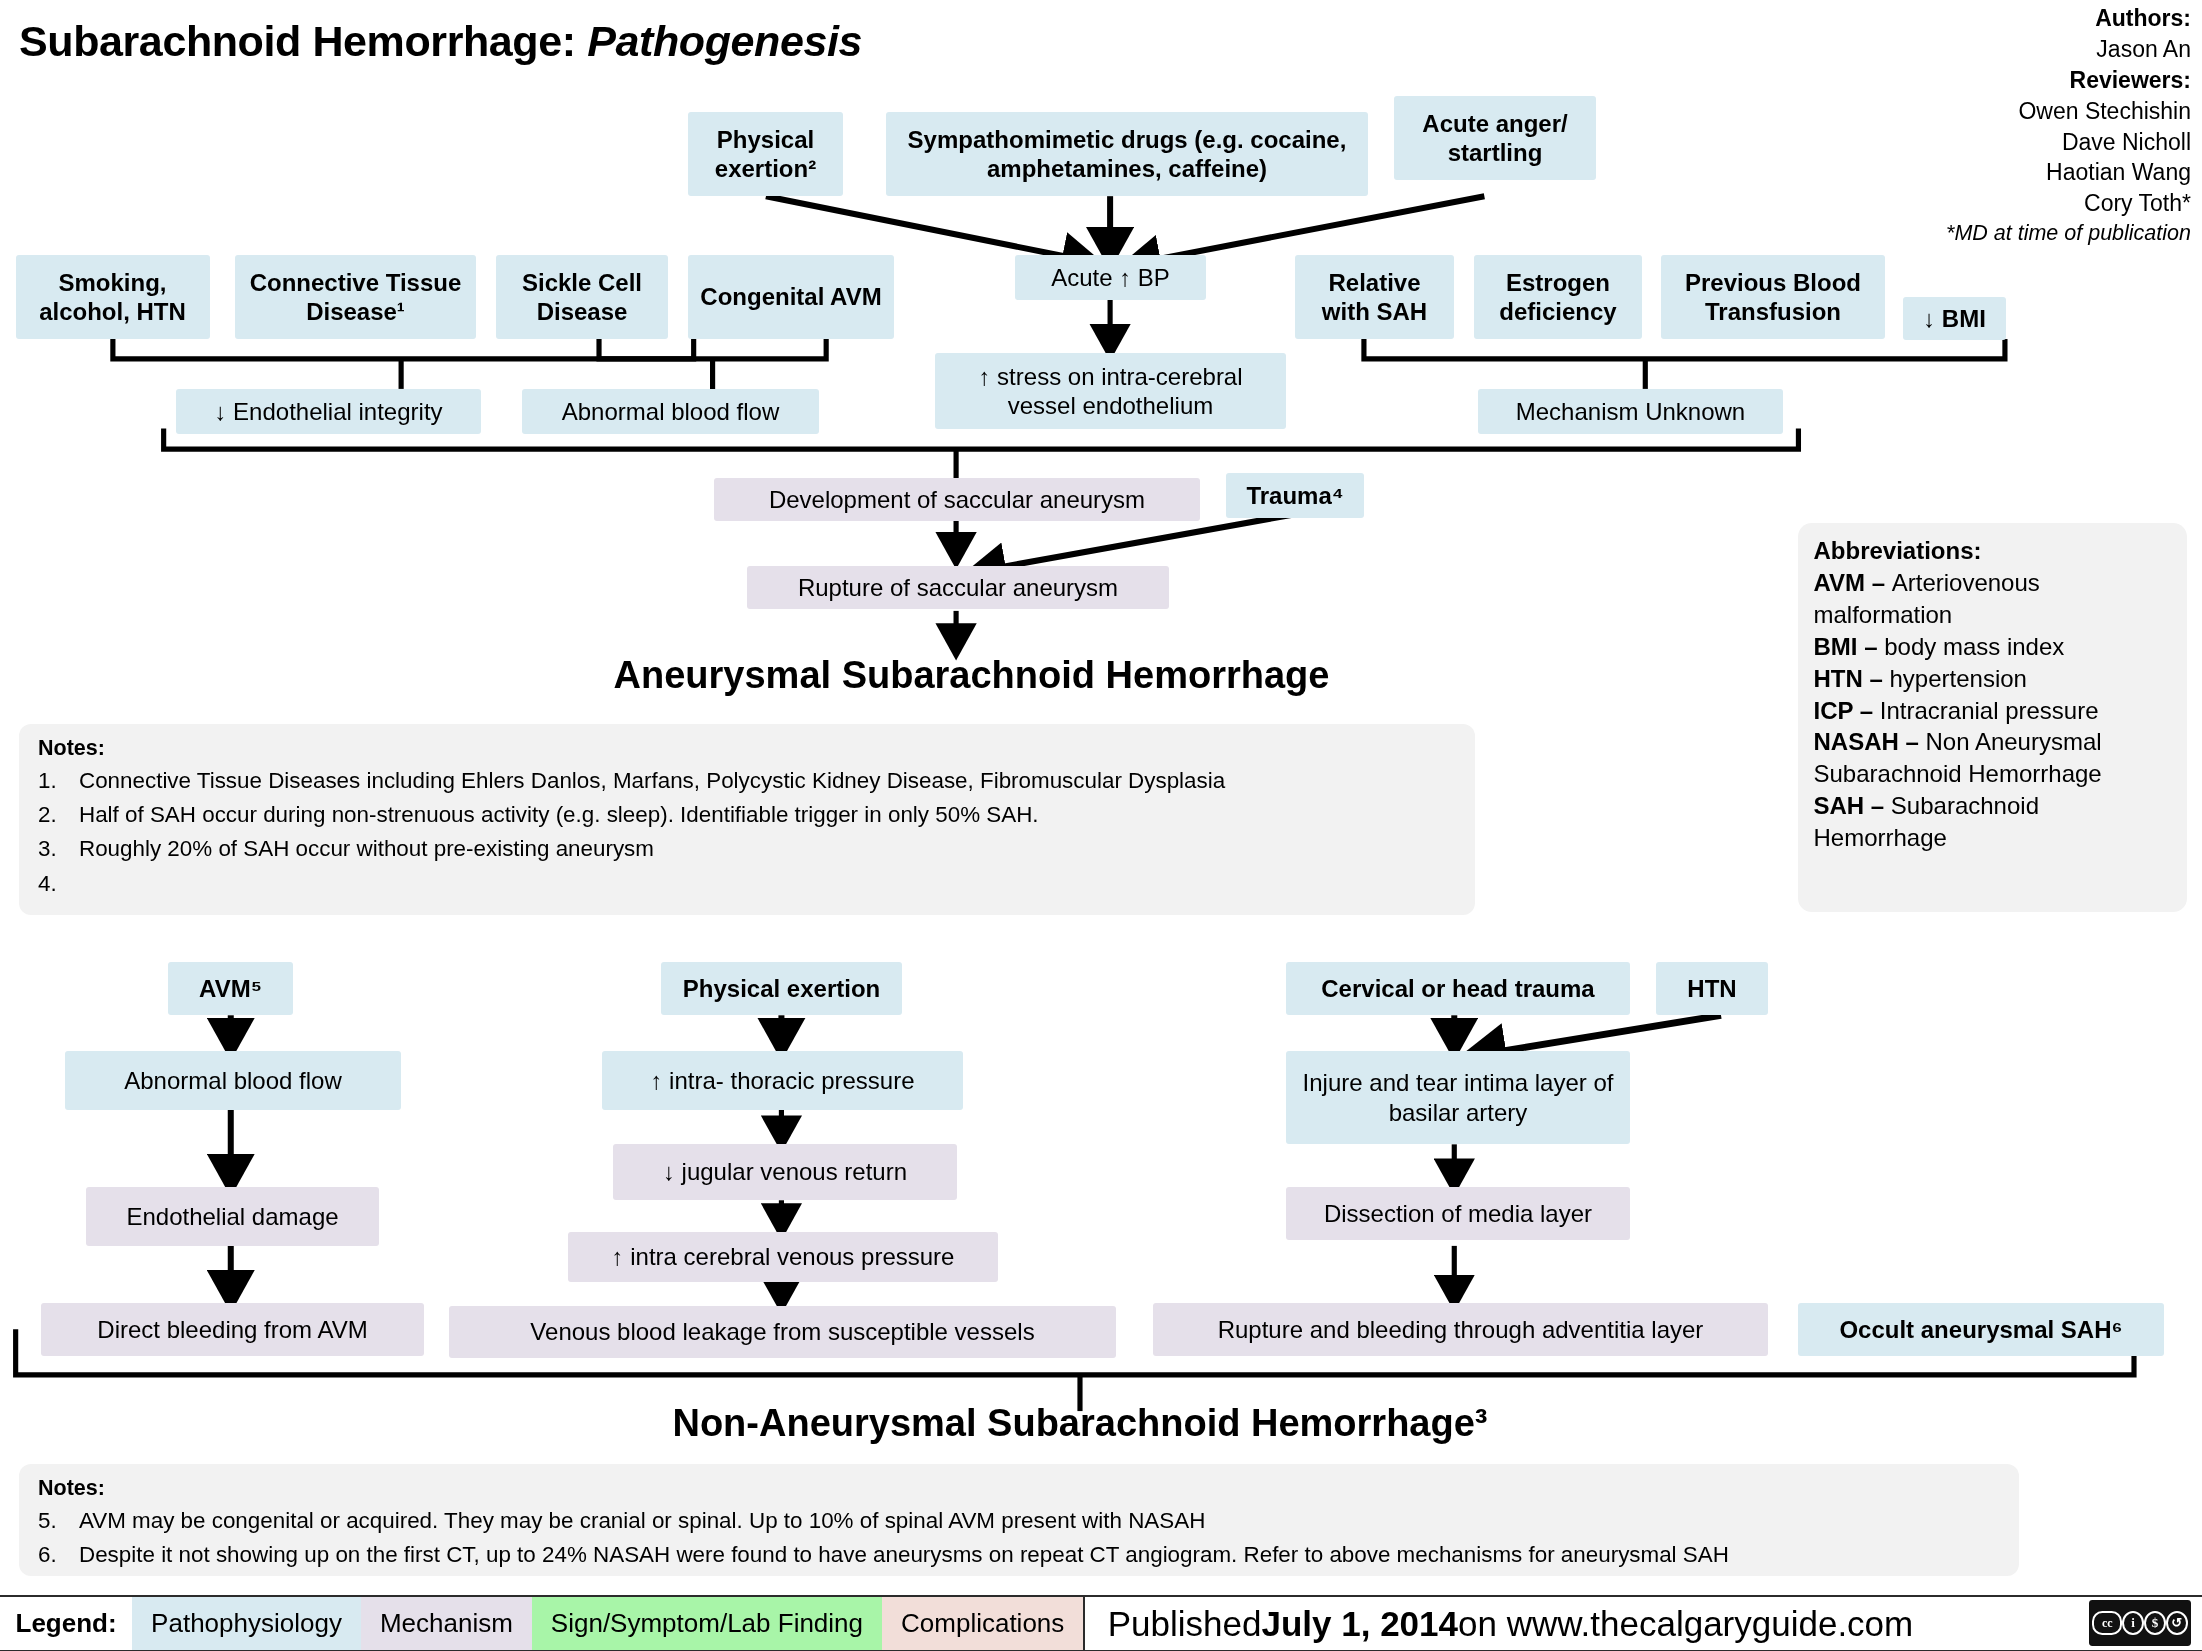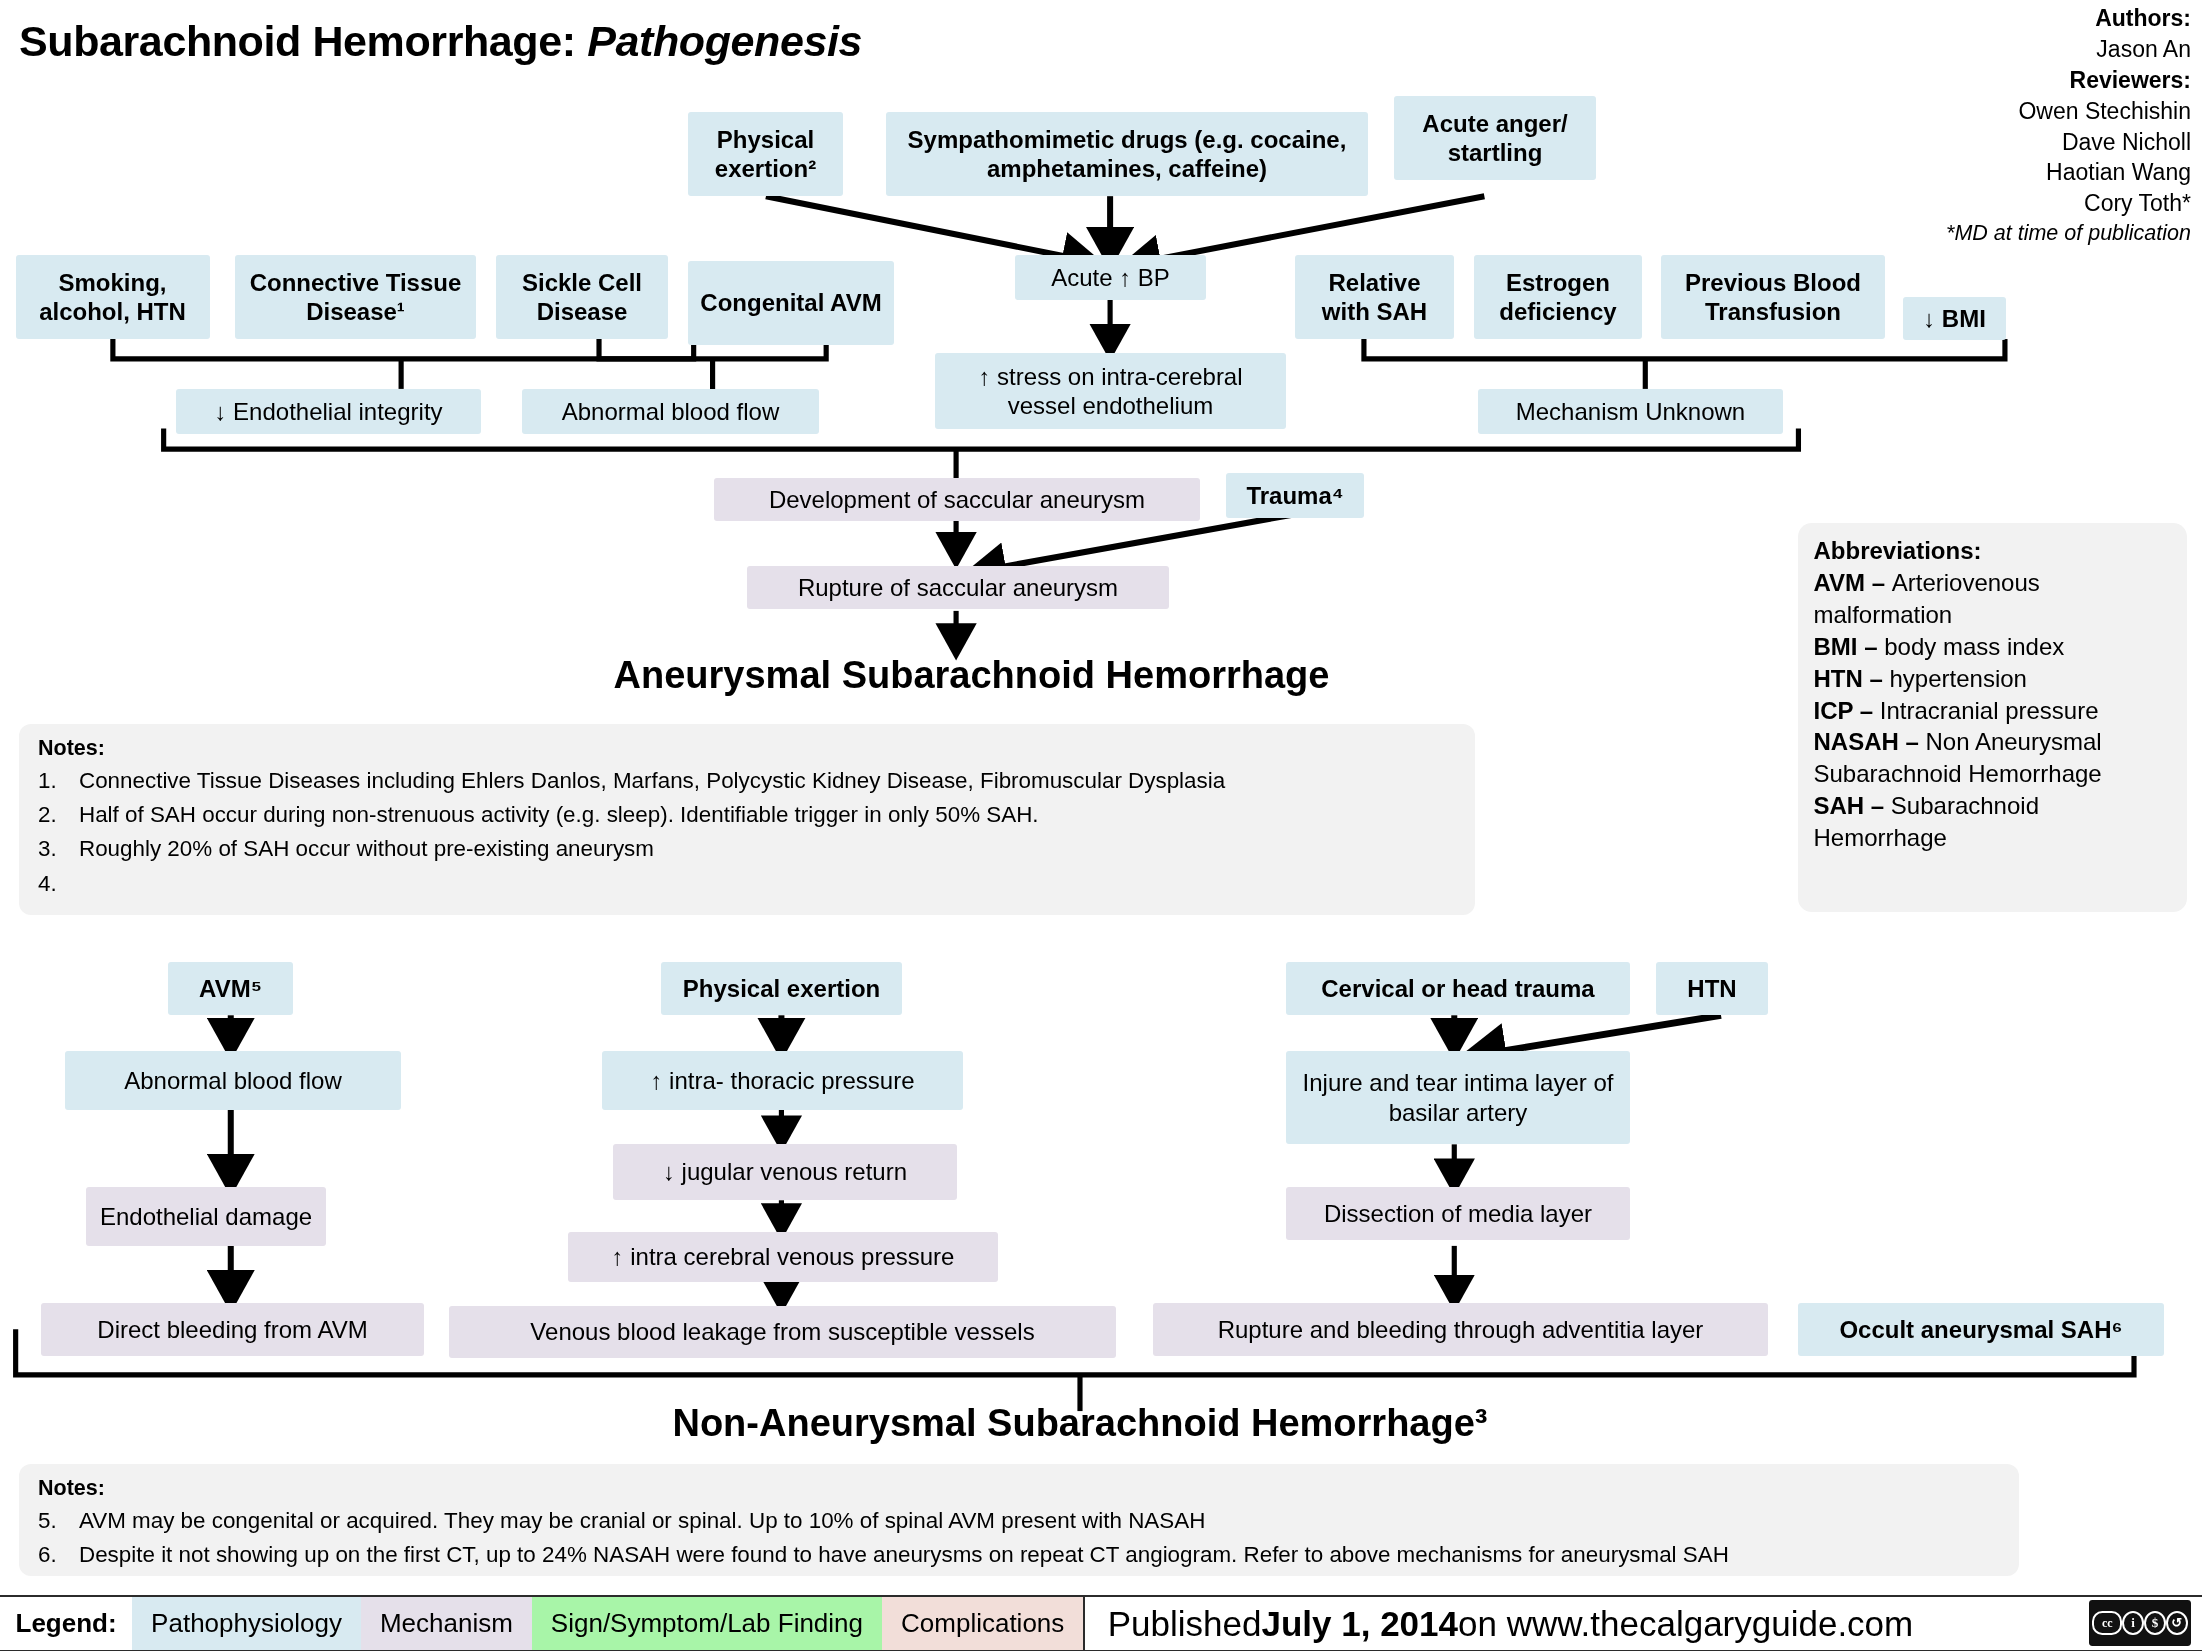--- a/index.html
+++ b/index.html
@@ -183,21 +183,21 @@
 <div class="node blue" style="left:1015px;top:255px;width:191px;height:45px;">Acute ↑ BP</div>
 
 <div class="node blue" style="left:935px;top:353px;width:351px;height:76px;">↑ stress on intra-cerebral vessel endothelium</div>
 
 <div class="node blue bold" style="left:15.5px;top:255px;width:194px;height:84px;">Smoking, alcohol, HTN</div>
 
 <div class="node blue bold" style="left:235px;top:255px;width:241px;height:84px;">Connective Tissue Disease¹</div>
 
 <div class="node blue bold" style="left:496px;top:255px;width:172px;height:84px;">Sickle Cell Disease</div>
 
-<div class="node blue bold" style="left:688px;top:255px;width:206px;height:84px;margin-top:6px;">Congenital AVM</div>
+<div class="node blue bold" style="left:688px;top:255px;width:206px;height:84px;">Congenital AVM</div>
 
 <div class="node blue bold" style="left:1295px;top:255px;width:159px;height:84px;">Relative with SAH</div>
 
 <div class="node blue bold" style="left:1474px;top:255px;width:168px;height:84px;">Estrogen deficiency</div>
 
 <div class="node blue bold" style="left:1661px;top:255px;width:224px;height:84px;">Previous Blood Transfusion</div>
 
 <div class="node blue bold" style="left:1903px;top:297px;width:103px;height:43px;">↓ BMI</div>
 
 <div class="node blue" style="left:176px;top:389px;width:305px;height:45px;">↓ Endothelial integrity</div>
@@ -238,21 +238,21 @@
   <div><b>AVM – </b><span>Arteriovenous malformation</span></div>
   <div><b>BMI – </b><span>body mass index</span></div>
   <div><b>HTN – </b><span>hypertension</span></div>
   <div><b>ICP – </b><span>Intracranial pressure</span></div>
   <div><b>NASAH – </b><span>Non Aneurysmal Subarachnoid Hemorrhage</span></div>
   <div><b>SAH – </b><span>Subarachnoid Hemorrhage</span></div>
 </div>
 
 <div class="node blue bold" style="left:168px;top:962px;width:125px;height:53px;">AVM⁵</div>
 <div class="node blue" style="left:65px;top:1051px;width:336px;height:59px;">Abnormal blood flow</div>
-<div class="node purple" style="left:86px;top:1187px;width:240px;height:59px;">Endothelial damage</div>
+<div class="node purple" style="left:86px;top:1187px;width:293px;height:59px;">Endothelial damage</div>
 <div class="node purple" style="left:41px;top:1303px;width:383px;height:53px;">Direct bleeding from AVM</div>
 
 <div class="node blue bold" style="left:661px;top:962px;width:241px;height:53px;">Physical exertion</div>
 <div class="node blue" style="left:602px;top:1051px;width:361px;height:59px;">↑ intra- thoracic pressure</div>
 <div class="node purple" style="left:613px;top:1144px;width:344px;height:56px;">↓ jugular venous return</div>
 <div class="node purple" style="left:568px;top:1232px;width:430px;height:50px;">↑ intra cerebral venous pressure</div>
 <div class="node purple" style="left:449px;top:1306px;width:667px;height:52px;">Venous blood leakage from susceptible vessels</div>
 
 <div class="node blue bold" style="left:1286px;top:962px;width:344px;height:53px;">Cervical or head trauma</div>
 <div class="node blue bold" style="left:1656px;top:962px;width:112px;height:53px;">HTN</div>

